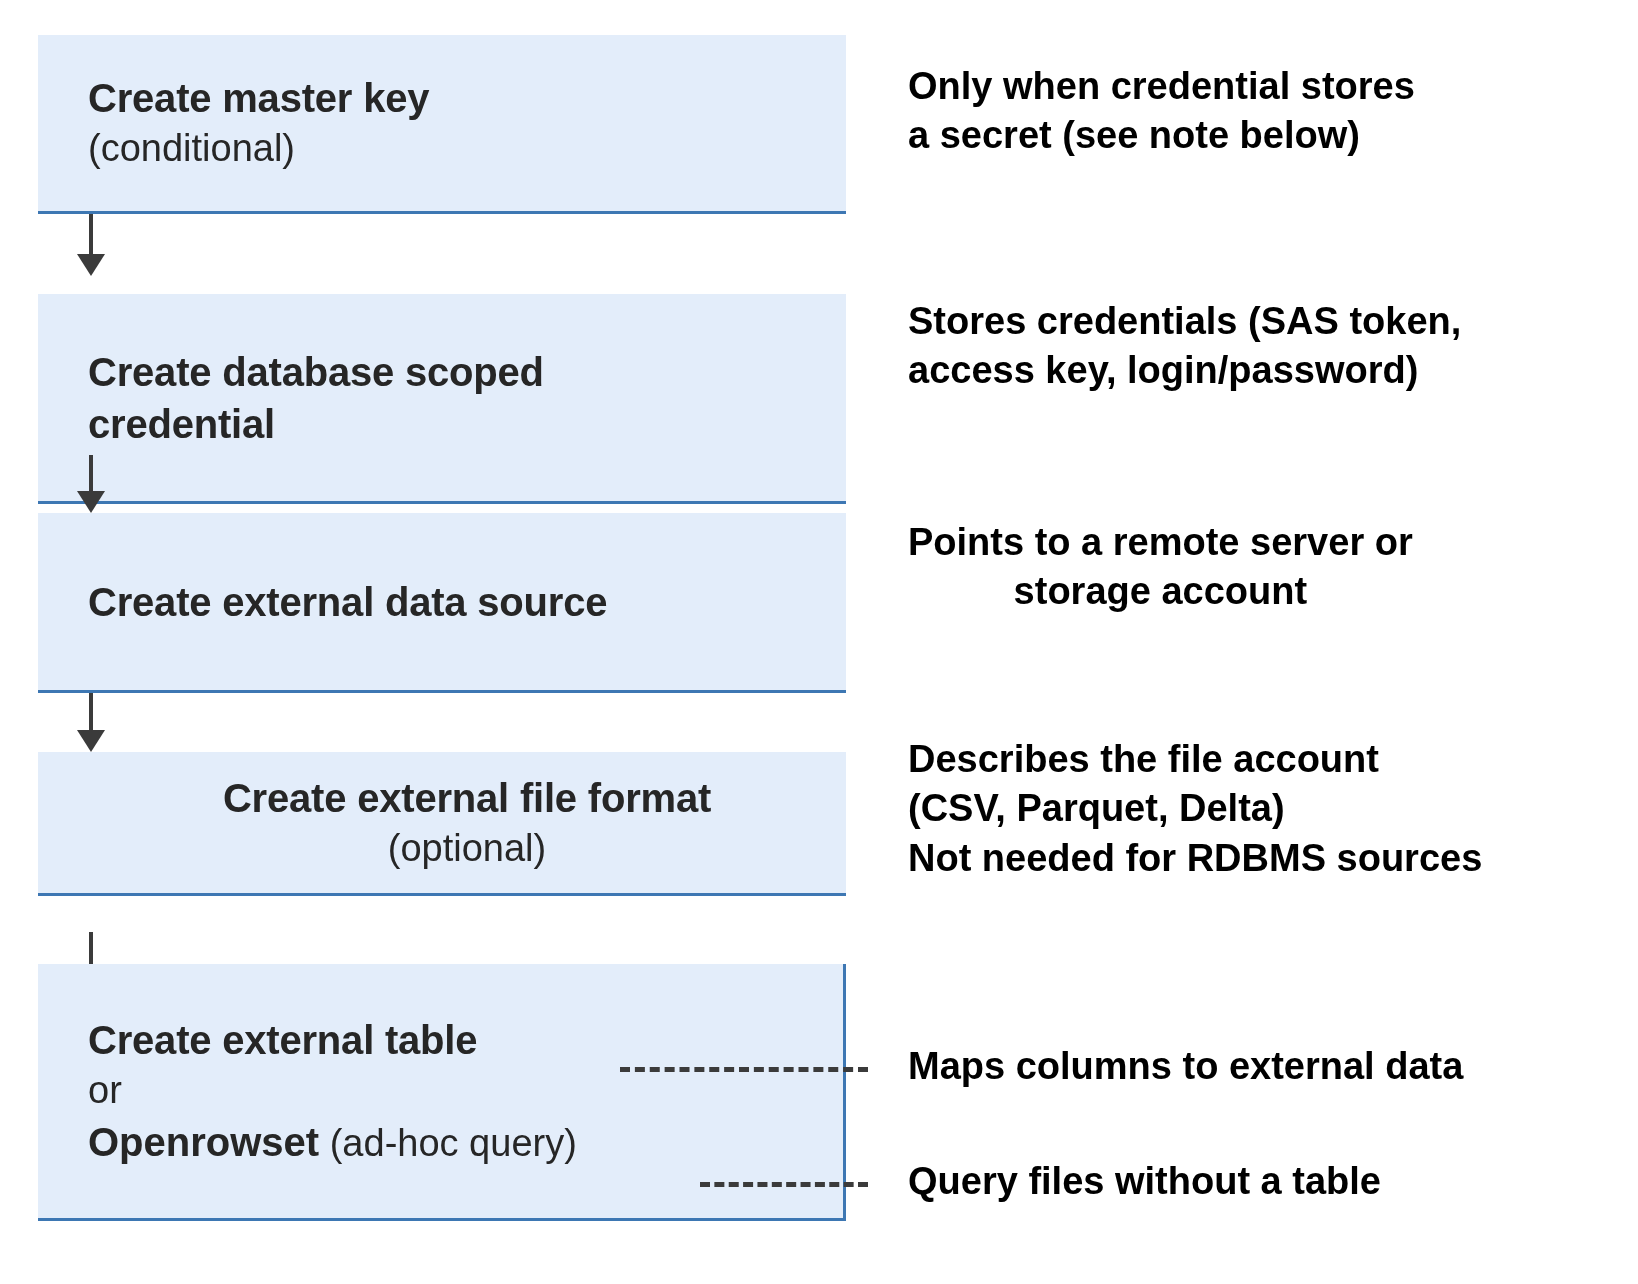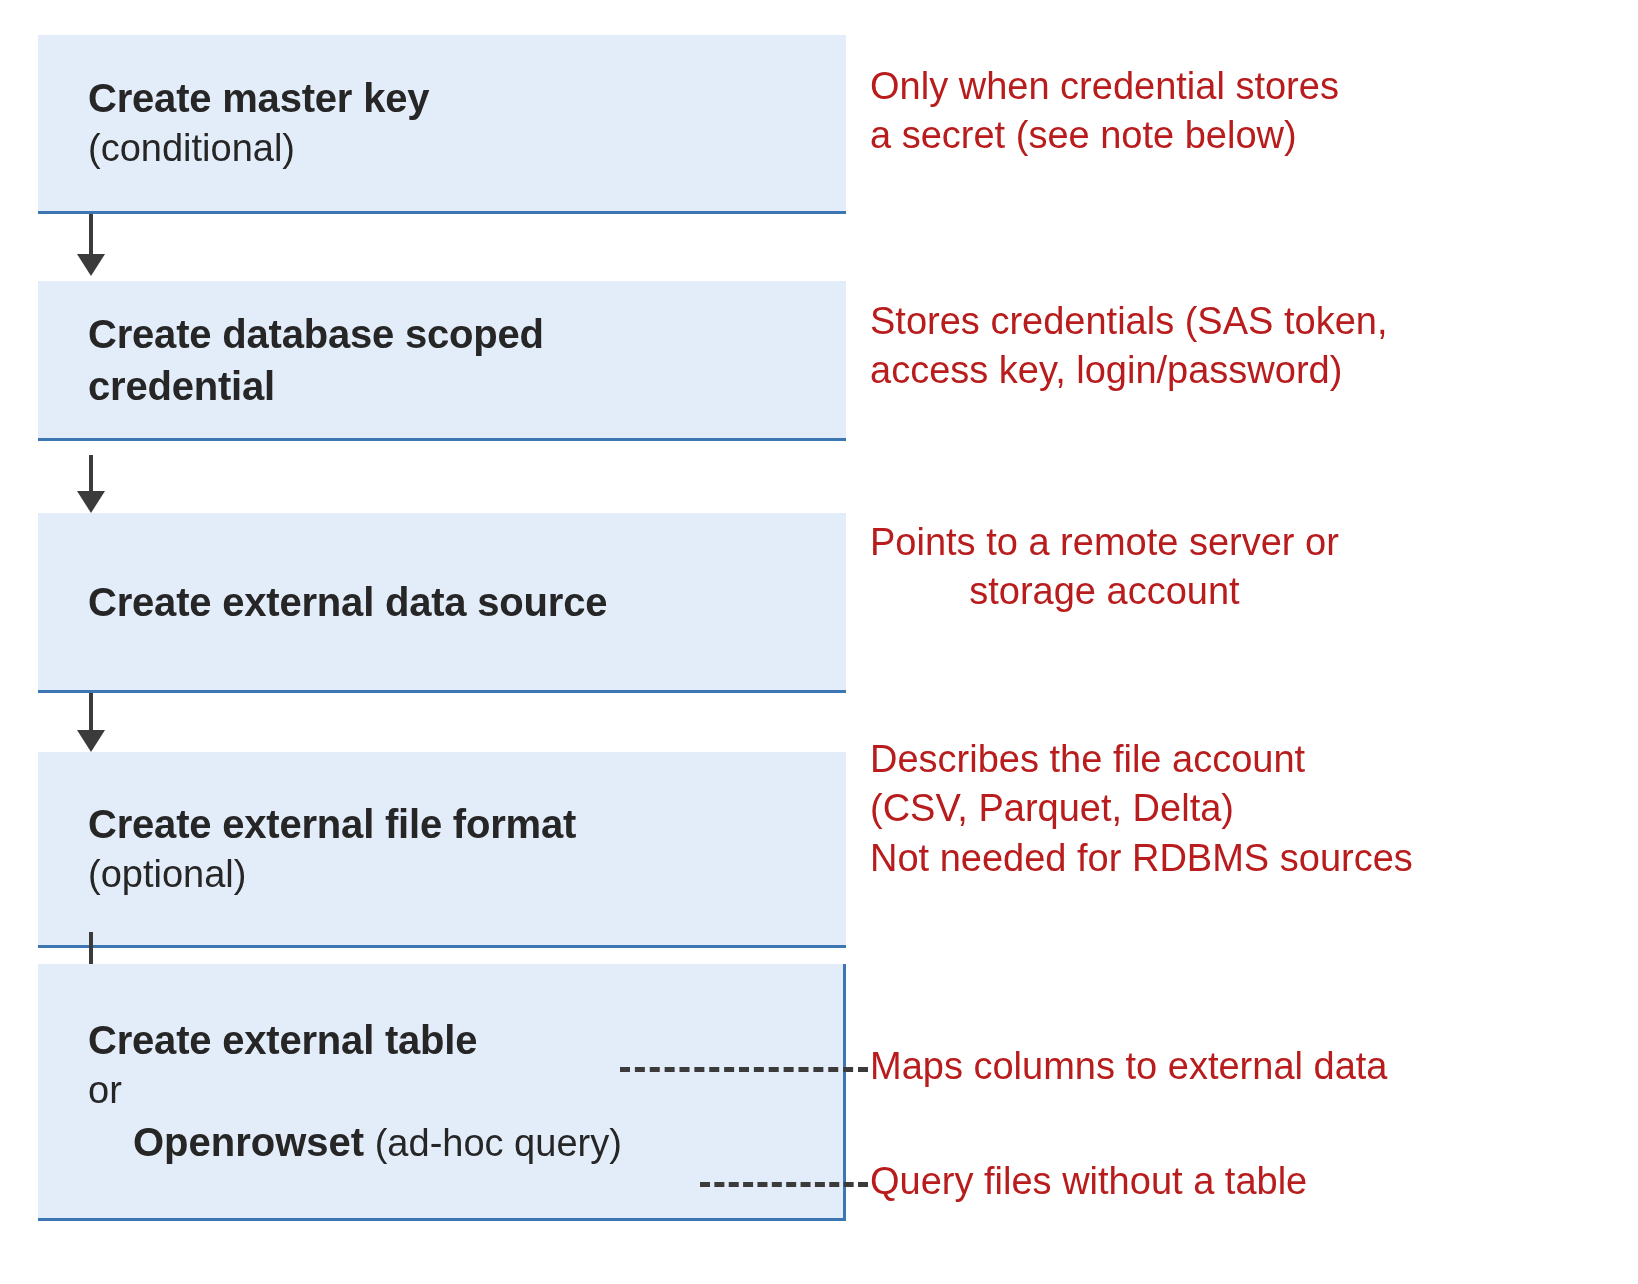--- a/index.html
+++ b/index.html
@@ -46,21 +46,20 @@
     font-weight: bold;
     font-size: 40px;
     letter-spacing: -0.2px;
   }
   .t-reg {
     font-weight: normal;
     font-size: 38px;
   }
   .t-mixed {
     font-size: 40px;
-    margin-left: 45px;
   }
   .t-mixed .b {
     font-weight: bold;
   }
   .t-mixed .r {
     font-weight: normal;
     font-size: 38px;
   }
 
   
@@ -90,24 +89,24 @@
   
   .dash-line {
     position: absolute;
     height: 0;
     border-top: 5px dashed #3b3b3b;
   }
 
   
   .note {
     position: absolute;
-    left: 870px;
+    left: 908px;
     font-size: 38px;
-    font-weight: normal;
-    color: #b91c1c;
+    font-weight: bold;
+    color: #000000;
   }
   .note .nline {
     line-height: 1.30;
     white-space: nowrap;
   }
 </style>
 </head>
 <body>
 
 <div id="stage">
@@ -121,21 +120,21 @@
   <div class="note" style="top:62px;">
     <div class="nline">Only when credential stores</div>
     <div class="nline">a secret (see note below)</div>
   </div>
 
   <div class="arrow" style="top:214px; height:62px;">
     <div class="shaft" style="height:42px;"></div>
     <div class="head" style="top:40px;"></div>
   </div>
 
-  <div class="step-box" style="top:281px; height:160px;">
+  <div class="step-box" style="top:294px; height:210px;">
     <div class="step-lines">
       <div class="step-line t-bold">Create database scoped</div>
       <div class="step-line t-bold">credential</div>
     </div>
   </div>
   <div class="note" style="top:297px;">
     <div class="nline">Stores credentials (SAS token,</div>
     <div class="nline">access key, login/password)</div>
   </div>
 
@@ -152,21 +151,21 @@
   <div class="note" style="top:518px;text-align:center;">
     <div class="nline">Points to a remote server or</div>
     <div class="nline">storage account</div>
   </div>
 
   <div class="arrow" style="top:693px; height:59px;">
     <div class="shaft" style="height:39px;"></div>
     <div class="head" style="top:37px;"></div>
   </div>
 
-  <div class="step-box" style="top:752px; height:196px;">
+  <div class="step-box" style="top:752px; height:144px;text-align:center;">
     <div class="step-lines">
       <div class="step-line t-bold">Create external file format</div>
       <div class="step-line t-reg">(optional)</div>
     </div>
   </div>
   <div class="note" style="top:735px;">
     <div class="nline">Describes the file account</div>
     <div class="nline">(CSV, Parquet, Delta)</div>
     <div class="nline">Not needed for RDBMS sources</div>
   </div>

